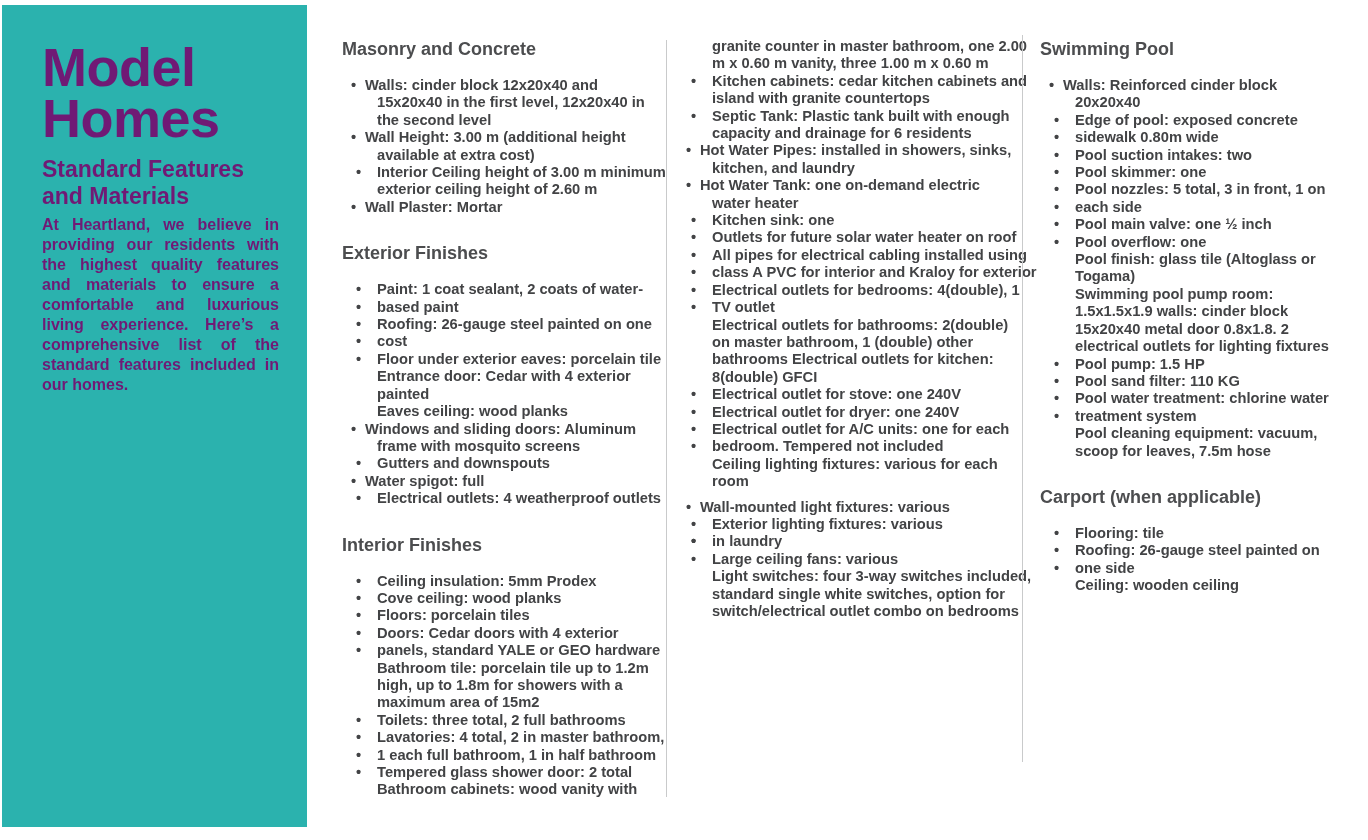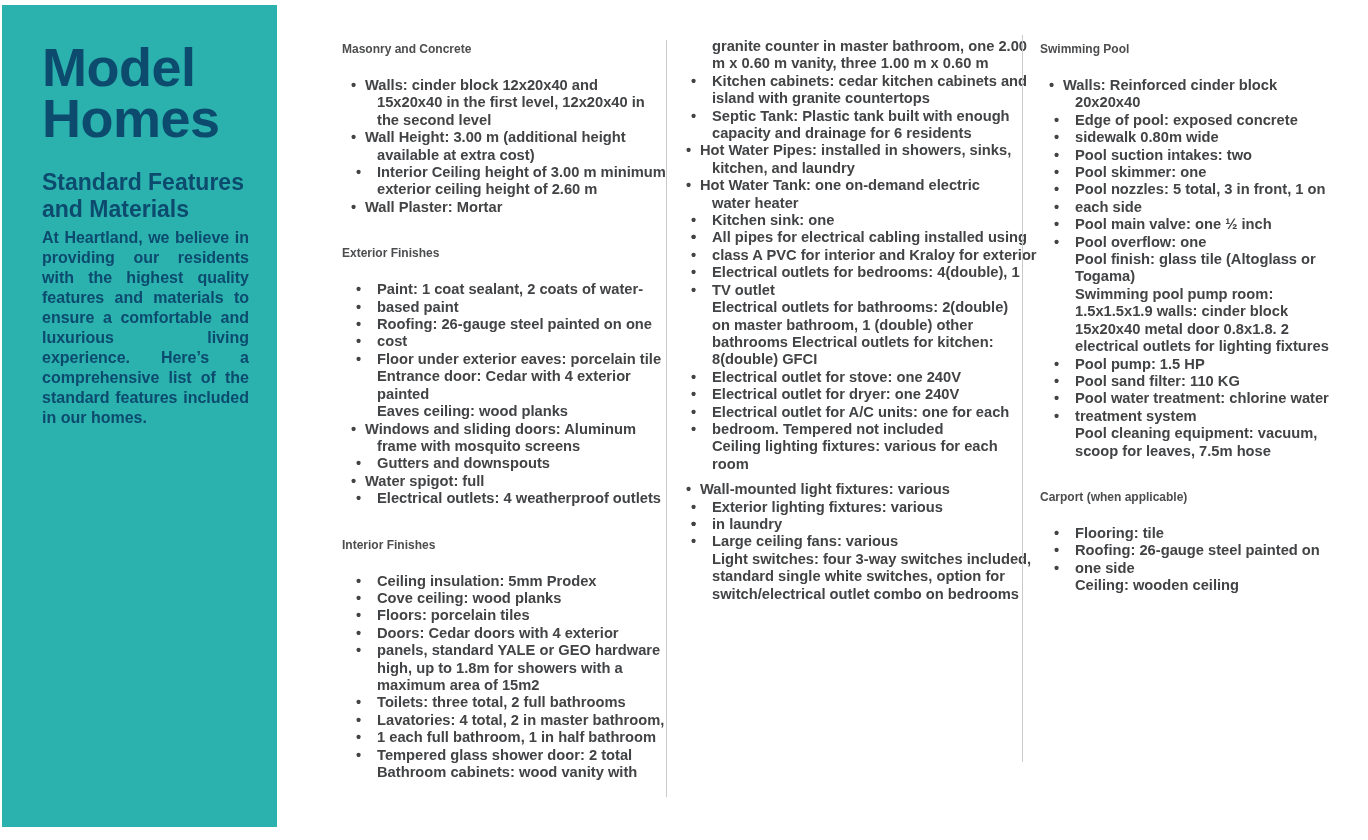--- a/index.html
+++ b/index.html
@@ -10,44 +10,44 @@
   }
   *{margin:0;padding:0;box-sizing:border-box;}
   html,body{width:1368px;height:840px;}
   body{
     background:#ffffff;
     font-family:"Liberation Sans", sans-serif;
     position:relative;
     overflow:hidden;
   }
   #sidebar{
-    position:absolute;left:2px;top:5px;width:275px;height:822px;
+    position:absolute;left:2px;top:5px;width:305px;height:822px;
     background:var(--teal);
-    color:#0c4a6e;
+    color:#701a75;
     padding:37px 28px 0 40px;
   }
   .title-line{
     font-size:54px;font-weight:bold;line-height:51px;letter-spacing:-0.5px;
   }
   .subtitle{
-    font-size:23px;font-weight:bold;line-height:27px;margin-top:25px;
+    font-size:23px;font-weight:bold;line-height:27px;margin-top:12px;
   }
   .intro{
     font-size:16px;font-weight:bold;line-height:20px;margin-top:5px;
     text-align:justify;
   }
   .col{position:absolute;top:38px;}
   #col1{left:342px;width:330px;}
   #col2{left:677px;width:352px;}
   #col3{left:1040px;width:312px;}
   .divider{position:absolute;width:1px;background:var(--divider);}
   #divider1{left:666px;top:40px;height:757px;}
   #divider2{left:1022px;top:35px;height:727px;}
   .section-heading{
-    font-size:12px;line-height:23px;font-weight:bold;color:var(--heading);
+    font-size:18px;line-height:23px;font-weight:bold;color:var(--heading);
     margin:26px 0 16px 0;
   }
   .col > .section:first-child > .section-heading{margin-top:0;}
   .item{
     position:relative;padding-left:35px;
     font-size:14.7px;line-height:17.4px;font-weight:bold;color:var(--body);
     white-space:nowrap;
   }
   .item .bullet{position:absolute;left:14px;top:0;}
   .item.tight{text-indent:-12px;}
@@ -92,20 +92,21 @@
       <div class="item tight"><span class="bullet">•</span><span>Water spigot: full</span></div>
       <div class="item wide"><span class="bullet">•</span><span>Electrical outlets: 4 weatherproof outlets</span></div>
     </div>
     <div class="section">
       <div class="section-heading">Interior Finishes</div>
       <div class="item wide"><span class="bullet">•</span><span>Ceiling insulation: 5mm Prodex</span></div>
       <div class="item wide"><span class="bullet">•</span><span>Cove ceiling: wood planks</span></div>
       <div class="item wide"><span class="bullet">•</span><span>Floors: porcelain tiles</span></div>
       <div class="item wide"><span class="bullet">•</span><span>Doors: Cedar doors with 4 exterior</span></div>
       <div class="item wide"><span class="bullet">•</span><span>panels, standard YALE or GEO hardware</span></div>
+      <div class="item cont"><span>Bathroom tile: porcelain tile up to 1.2m</span></div>
       <div class="item cont"><span>high, up to 1.8m for showers with a</span></div>
       <div class="item cont"><span>maximum area of 15m2</span></div>
       <div class="item wide"><span class="bullet">•</span><span>Toilets: three total, 2 full bathrooms</span></div>
       <div class="item wide"><span class="bullet">•</span><span>Lavatories: 4 total, 2 in master bathroom,</span></div>
       <div class="item wide"><span class="bullet">•</span><span>1 each full bathroom, 1 in half bathroom</span></div>
       <div class="item wide"><span class="bullet">•</span><span>Tempered glass shower door: 2 total</span></div>
       <div class="item cont"><span>Bathroom cabinets: wood vanity with</span></div>
     </div>
   </div>
 <div id="divider1" class="divider"></div>
@@ -117,21 +118,21 @@
       <div class="item cont"><span>island with granite countertops</span></div>
     </div>
     <div class="section">
       <div class="item wide"><span class="bullet">•</span><span>Septic Tank: Plastic tank built with enough</span></div>
       <div class="item cont"><span>capacity and drainage for 6 residents</span></div>
       <div class="item tight"><span class="bullet">•</span><span>Hot Water Pipes: installed in showers, sinks,</span></div>
       <div class="item cont"><span>kitchen, and laundry</span></div>
       <div class="item tight"><span class="bullet">•</span><span>Hot Water Tank: one on-demand electric</span></div>
       <div class="item cont"><span>water heater</span></div>
       <div class="item wide"><span class="bullet">•</span><span>Kitchen sink: one</span></div>
-      <div class="item wide"><span class="bullet">•</span></div>
+      <div class="item wide"><span class="bullet">•</span><span>Outlets for future solar water heater on roof</span></div>
       <div class="item wide"><span class="bullet">•</span><span>All pipes for electrical cabling installed using</span></div>
       <div class="item wide"><span class="bullet">•</span><span>class A PVC for interior and Kraloy for exterior</span></div>
       <div class="item wide"><span class="bullet">•</span><span>Electrical outlets for bedrooms: 4(double), 1</span></div>
       <div class="item wide"><span class="bullet">•</span><span>TV outlet</span></div>
       <div class="item cont"><span>Electrical outlets for bathrooms: 2(double)</span></div>
       <div class="item cont"><span>on master bathroom, 1 (double) other</span></div>
       <div class="item cont"><span>bathrooms Electrical outlets for kitchen:</span></div>
       <div class="item cont"><span>8(double) GFCI</span></div>
       <div class="item wide"><span class="bullet">•</span><span>Electrical outlet for stove: one 240V</span></div>
       <div class="item wide"><span class="bullet">•</span><span>Electrical outlet for dryer: one 240V</span></div>

